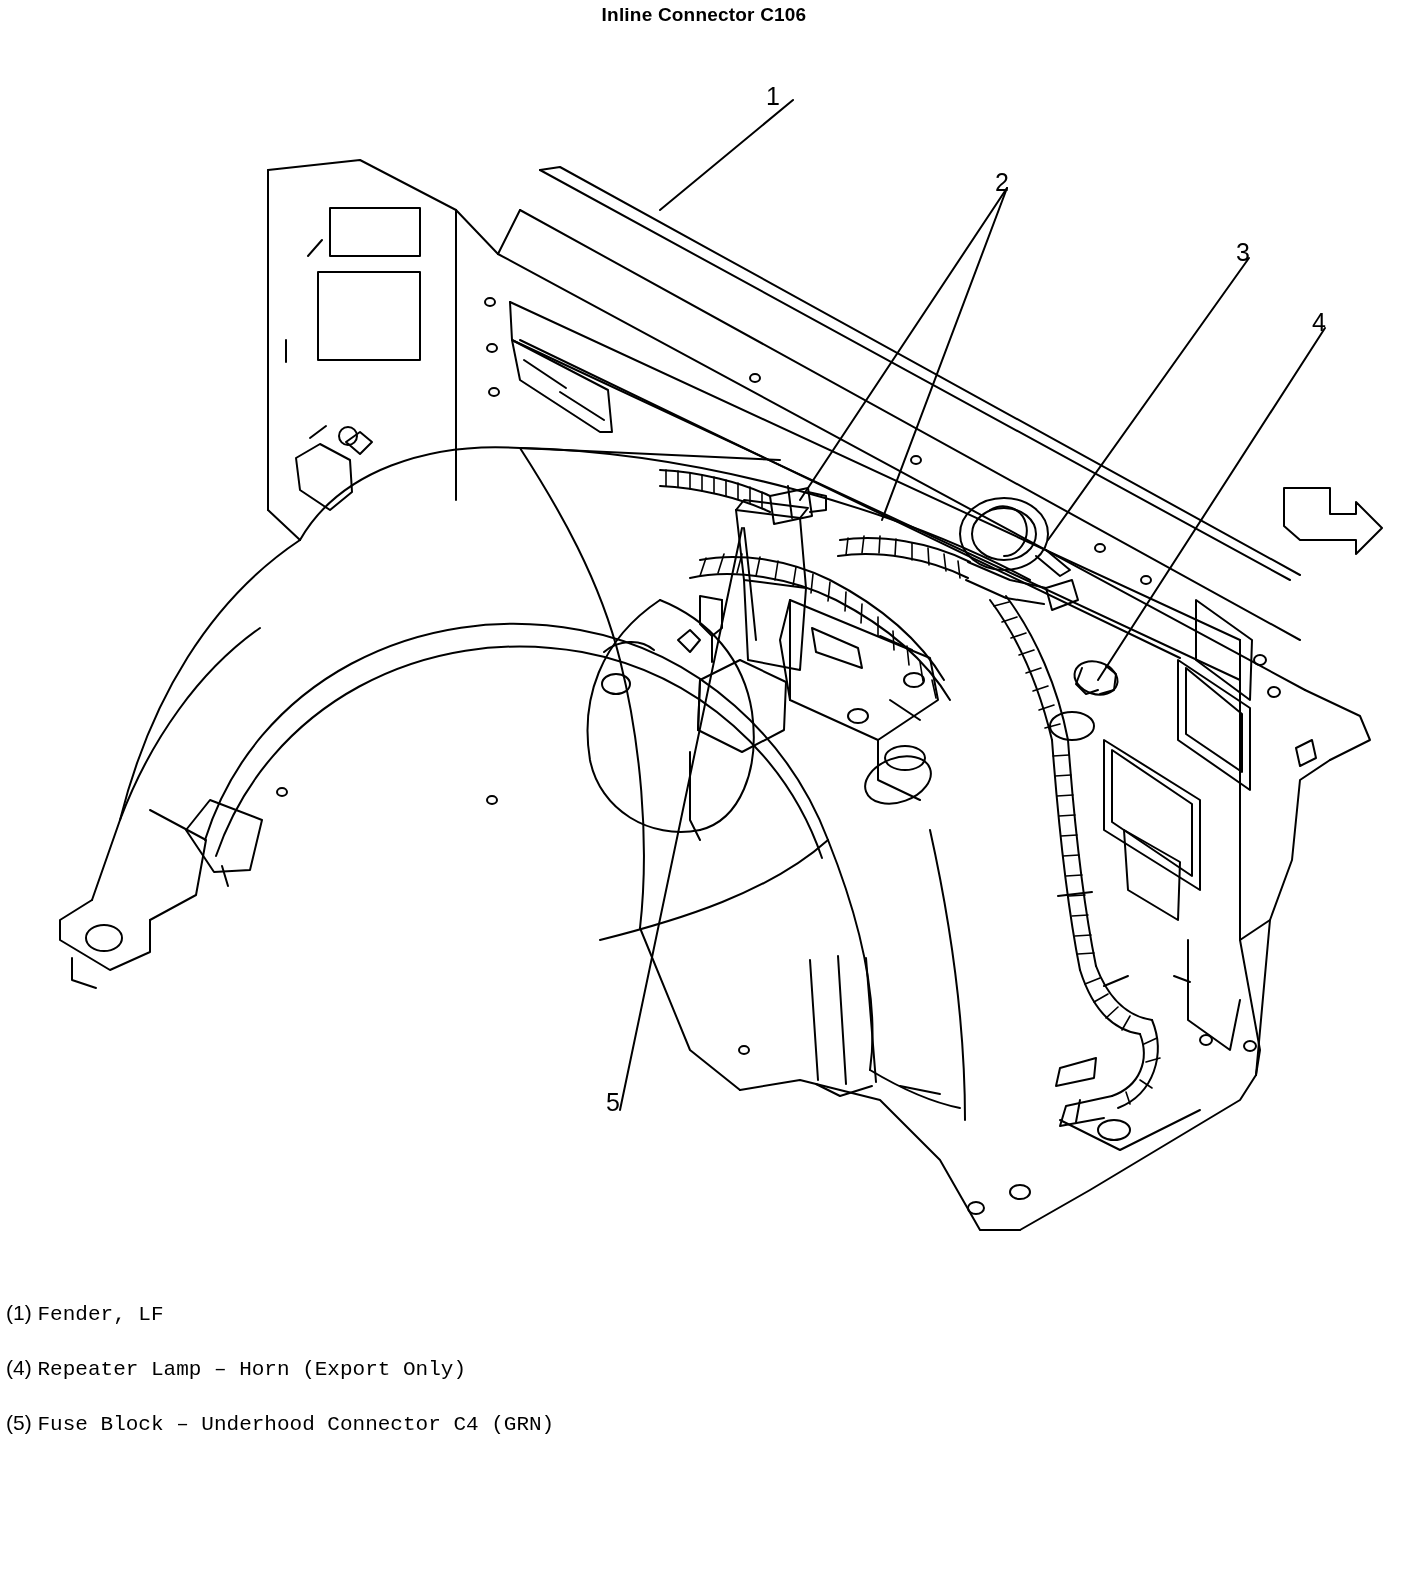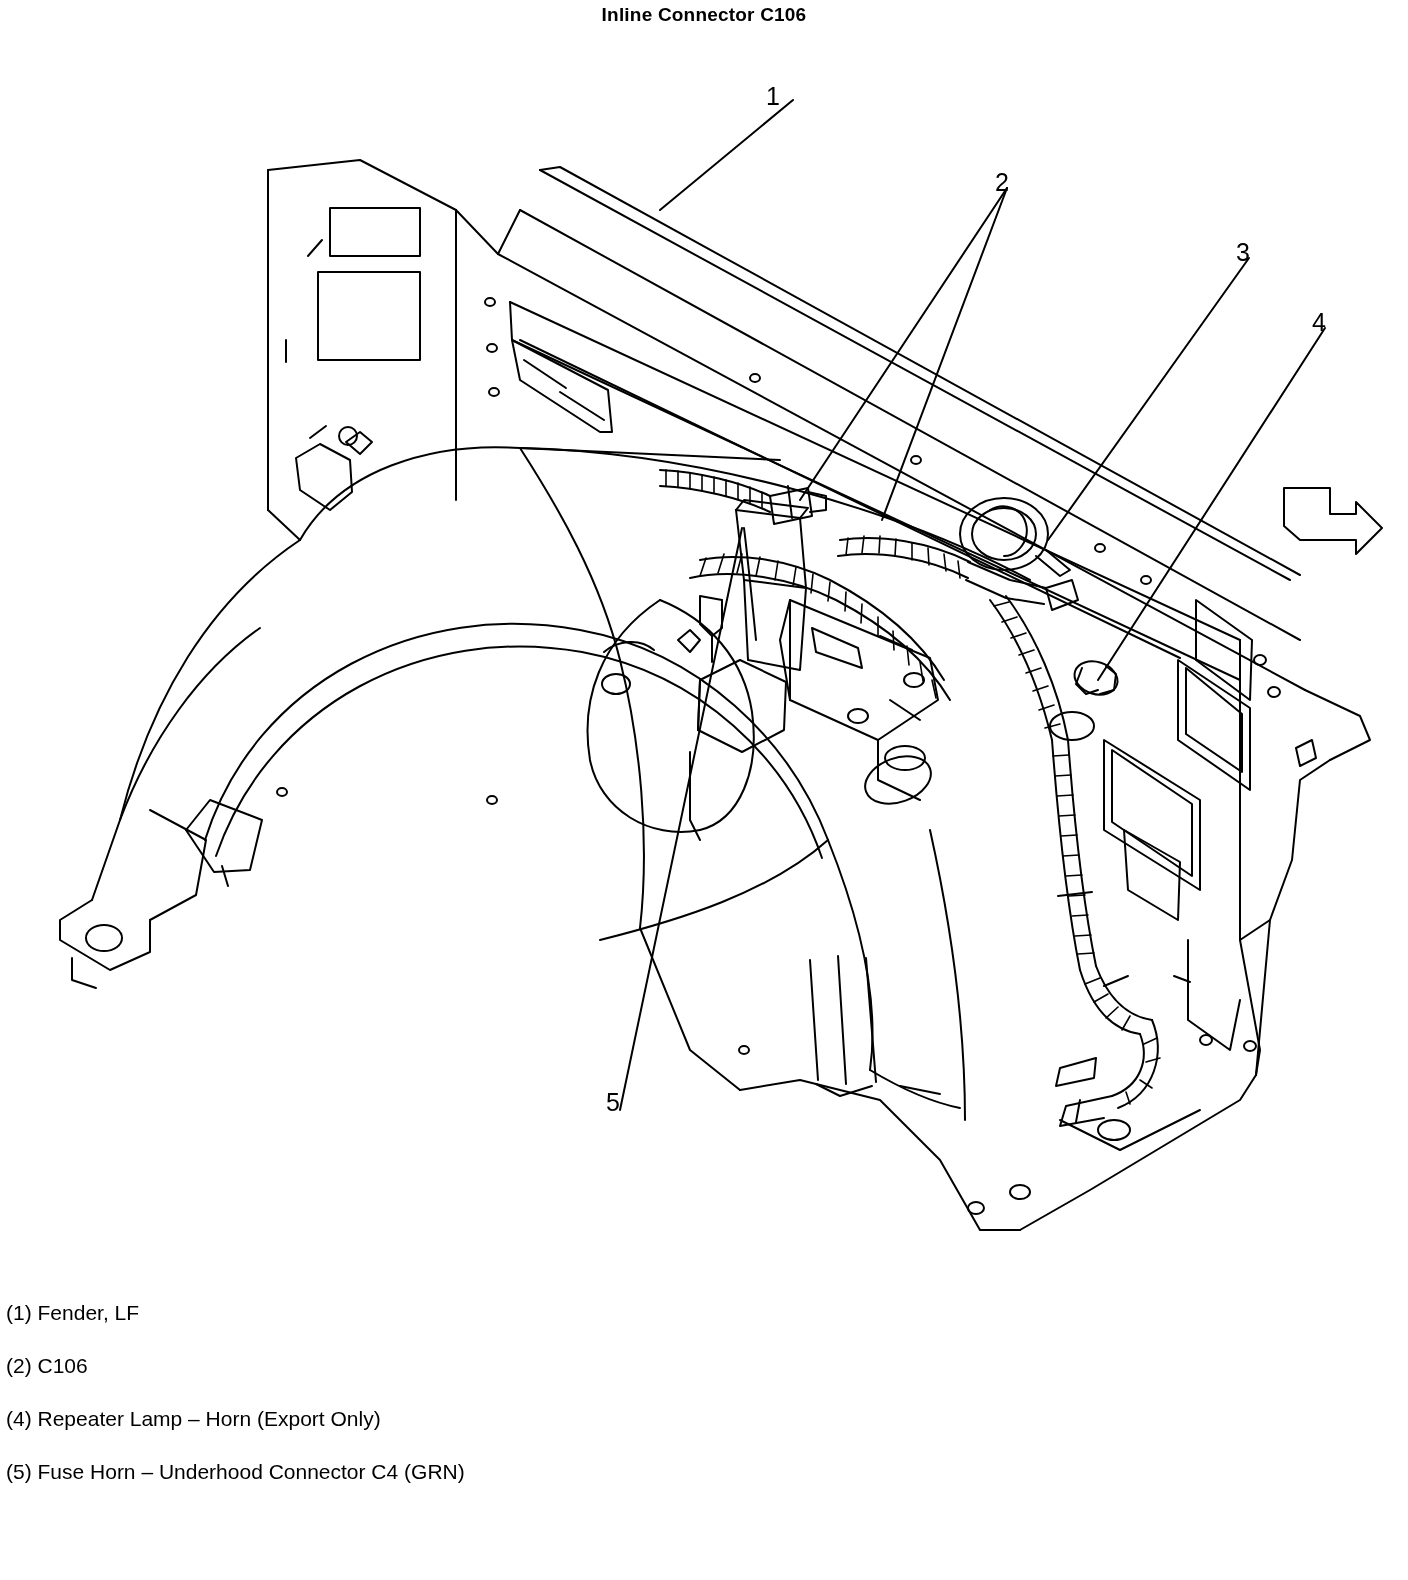--- a/index.html
+++ b/index.html
@@ -58,20 +58,21 @@
     line-height: 26px;
     margin-bottom: 27px;
     font-family: "Liberation Sans", sans-serif;
     white-space: nowrap;
   }
   .legend-num {
     display: inline;
   }
   .legend-text {
     display: inline;
+    font-family: Liberation Mono, monospace;
   }
 </style>
 </head>
 <body>
 
 <div class="page">
 
   <div class="title">Inline Connector C106</div>
 
   <div class="figure">
@@ -358,26 +359,22 @@
     <div class="callout" style="left:1312px; top:268px;">4</div>
     <div class="callout" style="left:606px; top:1048px;">5</div>
   </div>
 
   <div class="legend">
     <div class="legend-item">
       <span class="legend-num">(1)</span>
       <span class="legend-text">Fender, LF</span>
     </div>
     <div class="legend-item">
-      <span class="legend-num">(2)</span>
-      <span class="legend-text">C106</span>
-    </div>
-    <div class="legend-item">
       <span class="legend-num">(4)</span>
       <span class="legend-text">Repeater Lamp – Horn (Export Only)</span>
     </div>
     <div class="legend-item">
       <span class="legend-num">(5)</span>
-      <span class="legend-text">Fuse Horn – Underhood Connector C4 (GRN)</span>
+      <span class="legend-text">Fuse Block – Underhood Connector C4 (GRN)</span>
     </div>
   </div>
 
 </div>
 
 </body></html>

